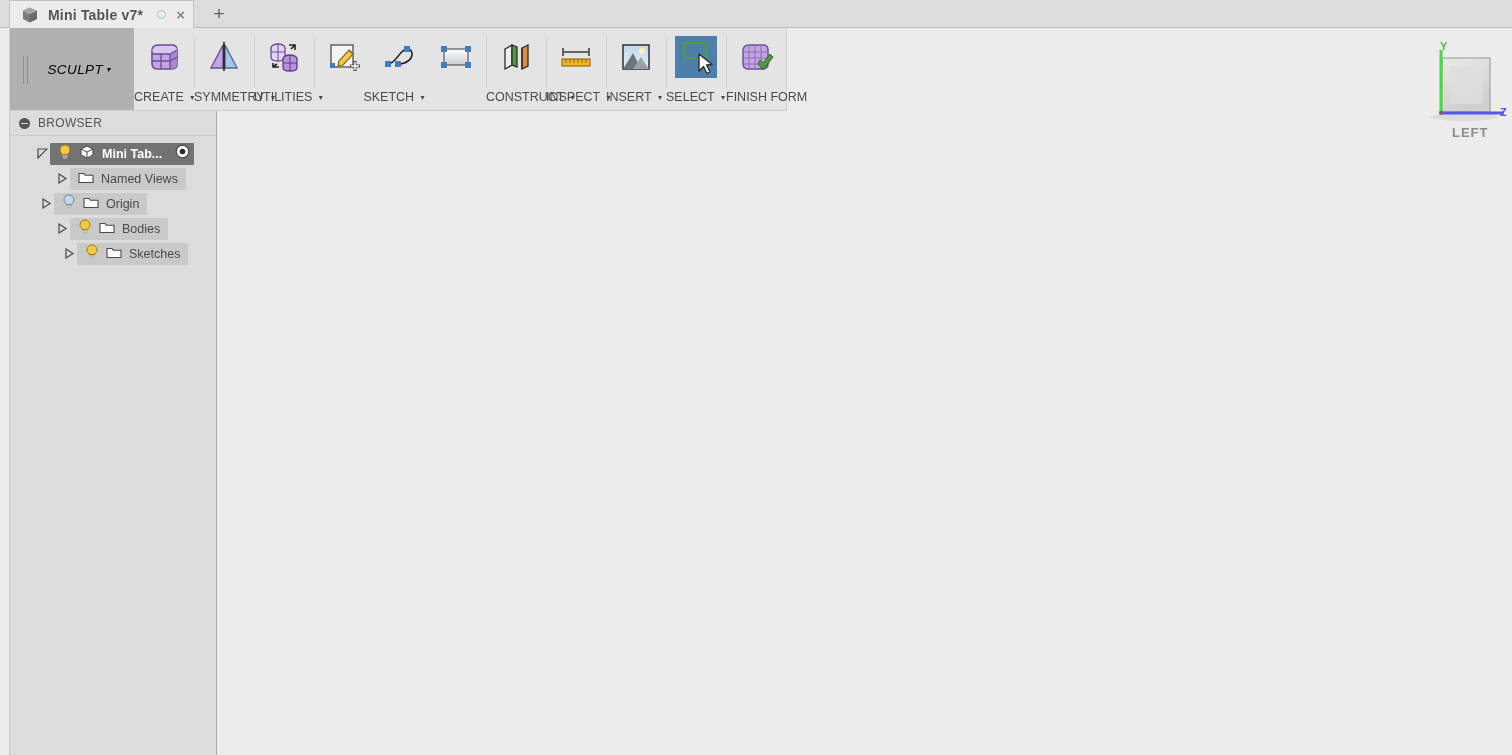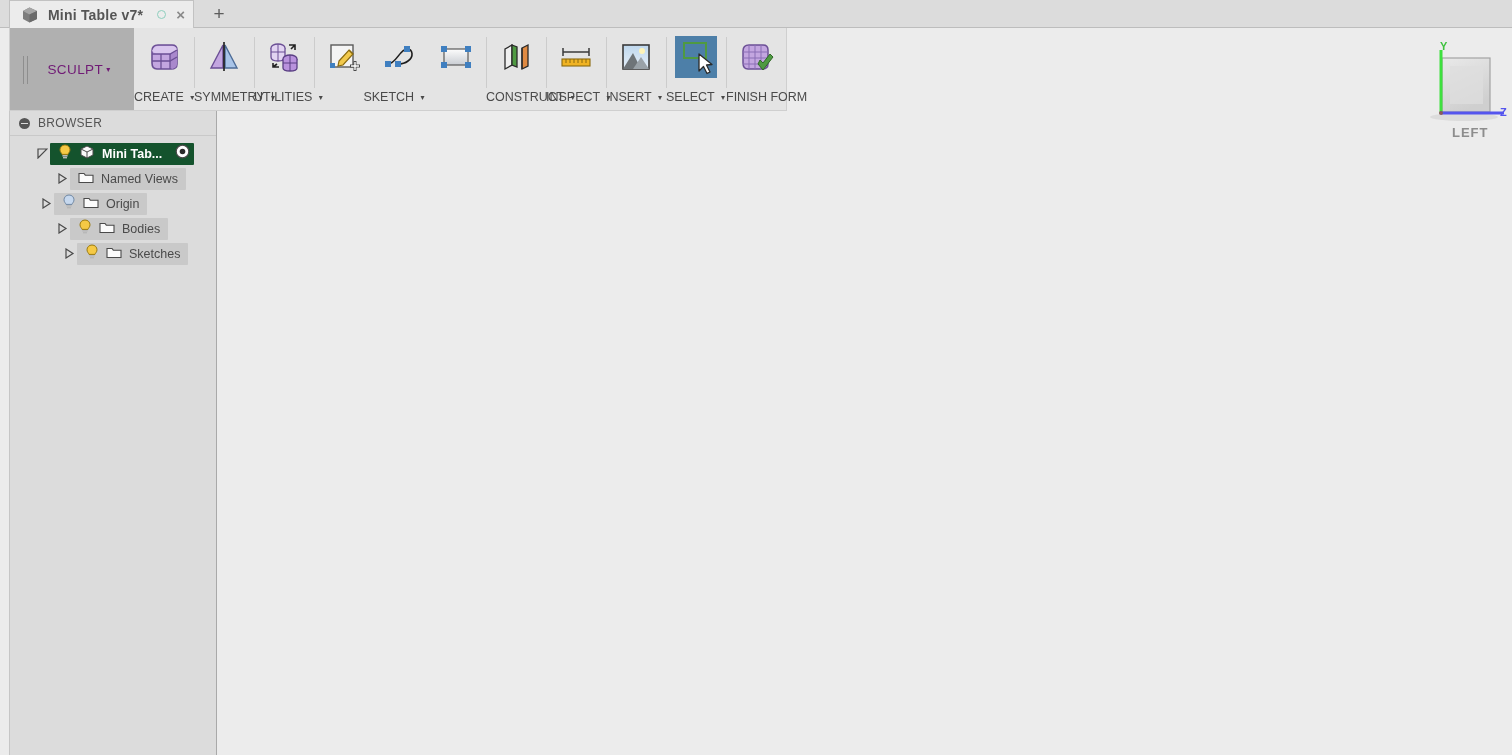--- a/index.html
+++ b/index.html
@@ -63,21 +63,21 @@
   }
   .grip{
     position:absolute; left:13px; top:28px; width:6px; height:28px;
   }
   .grip i{
     position:absolute; top:0; width:1px; height:28px; background:#8e8e8e; display:block;
   }
   .grip i:nth-child(1){ left:0; }
   .grip i:nth-child(2){ left:4px; }
   .sculpt-label{
-    color:#701a75; font-size:13.5px; letter-spacing:.4px; padding-left:14px;
+    color:#000000; font-size:13.5px; letter-spacing:.4px; padding-left:14px;font-style:italic;
   }
   .caret{ font-size:8px; vertical-align:middle; margin-left:3px; }
 
   .tgroup{
     display:flex; flex-direction:column; align-items:center;
     justify-content:flex-start;
     padding:6px 7px 0 7px;
     position:relative;
   }
   .tgroup + .tgroup::before{
@@ -117,21 +117,21 @@
   .browser-title{ font-size:12px; color:#555; letter-spacing:.3px; }
 
   .tree{ padding-top:5px; }
   .tnode{
     height:25px; display:flex; align-items:center; position:relative; cursor:pointer;
   }
   .tnode .row{
     display:flex; align-items:center; gap:7px; height:22px; padding:0 8px;
     background:#c9c9c9; border-radius:1px;
   }
-  .tnode.root .row{ background:#14532d; }
+  .tnode.root .row{ background:#737373; }
   .tnode.root .tlabel{ color:#fff; font-weight:bold; }
   .tri{
     width:16px; flex:none; display:flex; align-items:center; justify-content:center;
   }
   .tlabel{ font-size:12.5px; color:#4a4a4a; white-space:nowrap; }
 
   
   .canvas{
     position:absolute; left:0; top:111px; width:1512px; height:644px;
     background:#ececec; z-index:-1;

